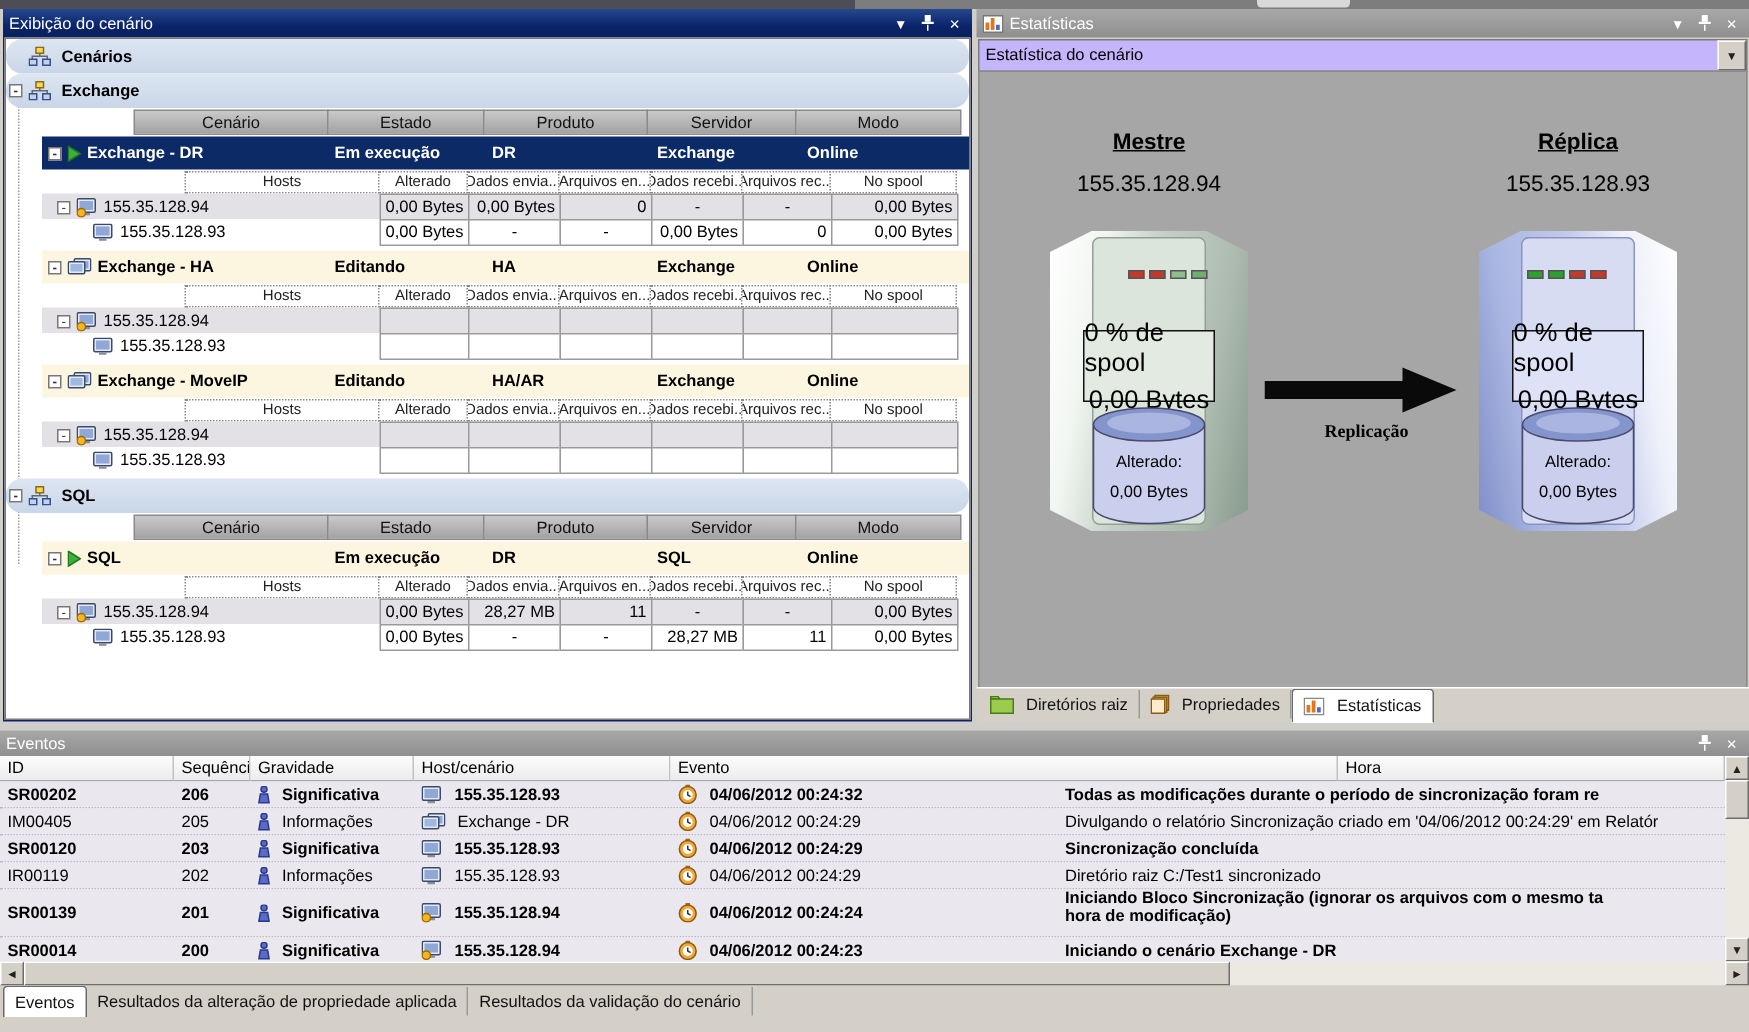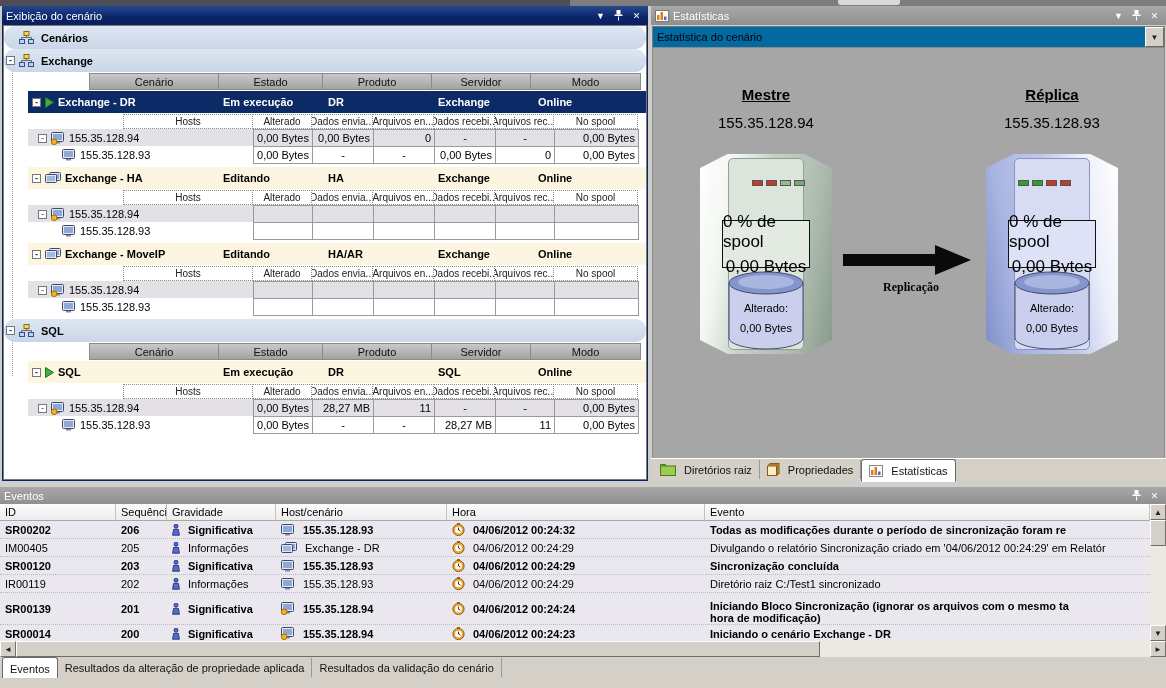--- a/index.html
+++ b/index.html
@@ -44,21 +44,21 @@
   .hv.num{justify-content:flex-end;}
   .hv.ctr{justify-content:center;}
   .mt{margin-top:-1px;}
   .bg-master{background:#e3e1e6;}
   .bg-replica{background:#ffffff;}
   .exp{box-sizing:border-box;width:9px;height:9px;border:1px solid #777;background:#fff;color:#333;
        display:inline-flex;align-items:center;justify-content:center;font-size:9px;line-height:7px;margin-right:4px;flex:0 0 auto;}
   .gap3{height:3px;}
   
   #right-panel{position:absolute;left:651px;top:6px;width:515px;height:475px;background:#d4d0c8;}
-  #stats-combo{position:absolute;left:1px;top:20px;right:1px;height:20px;background:#0369a1;border:1px solid #7a7a7a;
+  #stats-combo{position:absolute;left:1px;top:20px;right:1px;height:20px;background:#c4b5fd;border:1px solid #7a7a7a;
        display:flex;align-items:center;}
   #stats-combo .cval{flex:1;padding-left:4px;}
   #stats-combo .cbtn{width:17px;height:18px;background:#d4d0c8;border:1px solid;border-color:#fff #6a6a6a #6a6a6a #fff;
        display:flex;align-items:center;justify-content:center;font-size:8px;color:#222;}
   #stats-canvas{position:absolute;left:1px;top:41px;right:1px;bottom:22px;background:#a6a6a6;border:1px solid #8a8a8a;overflow:hidden;}
   .node-label{position:absolute;font-size:15px;font-weight:bold;text-decoration:underline;transform:translateX(-50%);}
   .node-ip{position:absolute;font-size:15px;transform:translateX(-50%);}
   .tower{position:absolute;width:132px;height:200px;}
   .shell{position:absolute;inset:0;clip-path:polygon(21% 0,79% 0,100% 7%,100% 93%,79% 100%,21% 100%,0 93%,0 7%);}
   .shell-master{background:linear-gradient(100deg,#ffffff 0%,#f2f6f2 22%,#c5d0c6 45%,#aebcb0 75%,#879a8b 100%);}
@@ -83,21 +83,21 @@
   .tab.active{background:#fff;border:1px solid #6a6a6a;border-bottom:1px solid #fff;border-radius:3px 3px 0 0;margin-top:0;height:21px;}
   
   #events-panel{position:absolute;left:0;top:487px;width:1166px;height:201px;background:#d4d0c8;}
   #events-title{height:17px;}
   #ev-header{position:absolute;left:0;top:17px;height:17px;width:1150px;display:flex;background:#f2f2f2;}
   .evh{box-sizing:border-box;height:100%;display:flex;align-items:center;padding-left:5px;
        border-right:1px solid #c2c2c2;border-bottom:1px solid #a8a8a8;background:linear-gradient(180deg,#fcfcfc,#ececec);white-space:nowrap;overflow:hidden;}
   #ev-body{position:absolute;left:0;top:34px;width:1150px;height:120px;background:#fff;overflow:hidden;}
   .evrow{display:flex;background:#eae8ee;border-bottom:1px dotted #b9b9c9;}
   .evc{box-sizing:border-box;display:flex;align-items:center;padding-left:5px;gap:4px;overflow:hidden;white-space:nowrap;}
-  .evc.wrap{flex-direction:column;align-items:flex-start;justify-content:flex-end;gap:0;}
+  .evc.wrap{flex-direction:column;align-items:flex-start;justify-content:flex-start;gap:0;}
   .bold{font-weight:bold;}
   
   .sb-btn{box-sizing:border-box;background:#d4d0c8;border:1px solid;border-color:#fff #6e6e6e #6e6e6e #fff;
         display:flex;align-items:center;justify-content:center;font-size:8px;color:#222;}
   #ev-vscroll{position:absolute;right:0;top:17px;width:16px;height:137px;background:#ece9e3;}
   #ev-vscroll .up{position:absolute;top:0;left:0;width:16px;height:16px;}
   #ev-vscroll .down{position:absolute;bottom:0;left:0;width:16px;height:16px;}
   #ev-vscroll .thumb{position:absolute;top:16px;left:0;width:16px;height:26px;background:#d4d0c8;border:1px solid;border-color:#fff #6e6e6e #6e6e6e #fff;box-sizing:border-box;}
   #ev-hscroll{position:absolute;left:0;top:154px;width:1166px;height:16px;background:#ece9e3;}
   #ev-hscroll .left{position:absolute;left:0;top:0;width:16px;height:16px;}
@@ -620,25 +620,25 @@
       </div>
       <div class="evh" style="width: 51px;">
         <span>Sequênci</span>
       </div>
       <div class="evh" style="width: 109px;">
         <span>Gravidade</span>
       </div>
       <div class="evh" style="width: 171px;">
         <span>Host/cenário</span>
       </div>
+      <div class="evh" style="width: 445px;">
+        <span>Evento</span>
+      </div>
       <div class="evh" style="width: 258px;">
         <span>Hora</span>
-      </div>
-      <div class="evh" style="width: 445px;">
-        <span>Evento</span>
       </div>
     </div>
   <div id="ev-body">
       <div class="evrow bold" style="height: 17px;">
         <div class="evc" style="width: 116px;">SR00202</div>
         <div class="evc" style="width: 51px;">206</div>
         <div class="evc" style="width: 109px;">
           <span class="ic" style="margin-right: 4px;">
             <svg width="8" height="12" viewBox="0 0 8 12">
               <ellipse cx="4" cy="2.2" rx="2" ry="2" fill="#5a6ac8" stroke="#2a3a8a"></ellipse>

